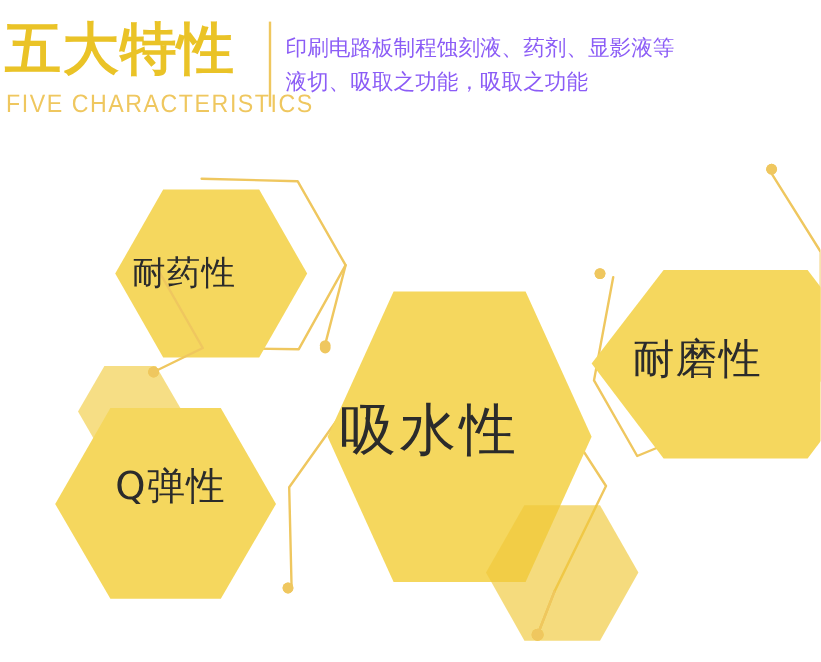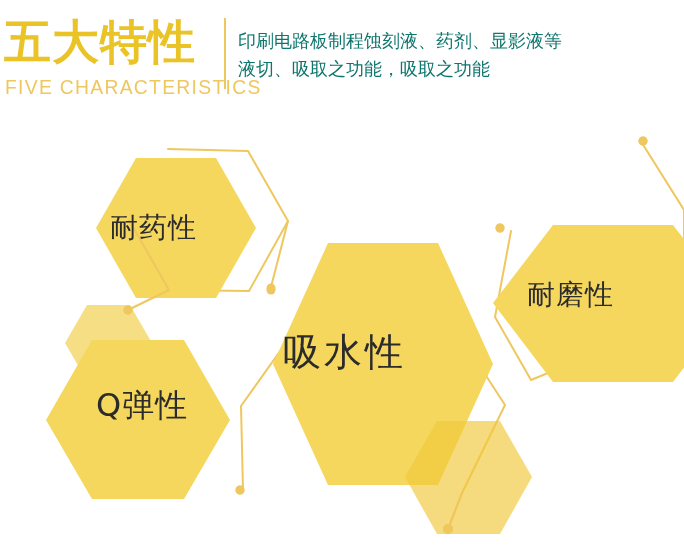--- a/index.html
+++ b/index.html
@@ -67,21 +67,21 @@
     height: 71px;
     background: #EFC75F;
   }
   #header-desc {
     position: absolute;
     left: 238px;
     top: 27px;
     width: 430px;
     font-size: 18px;
     line-height: 28px;
-    color: #0f766e;
+    color: #8b5cf6;
     font-family: "DejaVu Sans", "Liberation Sans", sans-serif;
   }
   .desc-line { display: block; white-space: nowrap; }
 
   
   #hex-scene {
     position: absolute;
     left: 0;
     top: 125px;
     width: 684px;
@@ -98,22 +98,22 @@
     position: absolute;
     color: #2b2b2b;
     font-weight: 500;
     white-space: nowrap;
     font-family: "DejaVu Sans", "Liberation Sans", sans-serif;
     letter-spacing: 1px;
     pointer-events: none;
   }
   #label-naiyao  { left: 110px; top:  84px; font-size: 28px; }
   #label-qtan    { left:  72px; top: 259px; font-size: 32px; margin-left: 24px; }
-  #label-xishui  { left: 283px; top: 202px; font-size: 38px; letter-spacing: 3px; }
-  #label-naimo   { left: 527px; top: 151px; font-size: 28px; }
+  #label-xishui  { left: 283px; top: 202px; font-size: 47px; letter-spacing: 3px; }
+  #label-naimo   { left: 527px; top: 151px; font-size: 35px; }
 </style>
 </head>
 <body>
 
 <div id="page">
 
   <div id="header">
 
     <div id="title-block">
       <div id="title-cn">五大特性</div>

